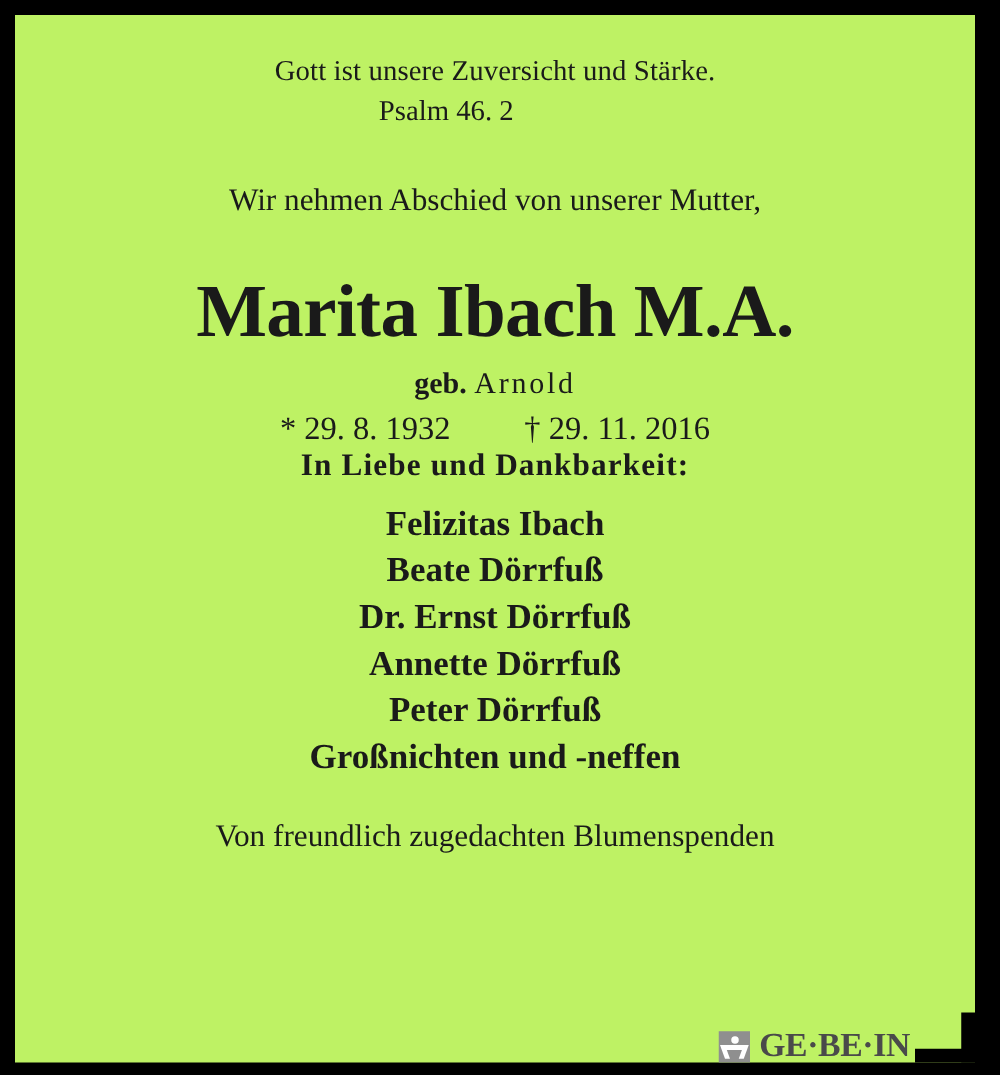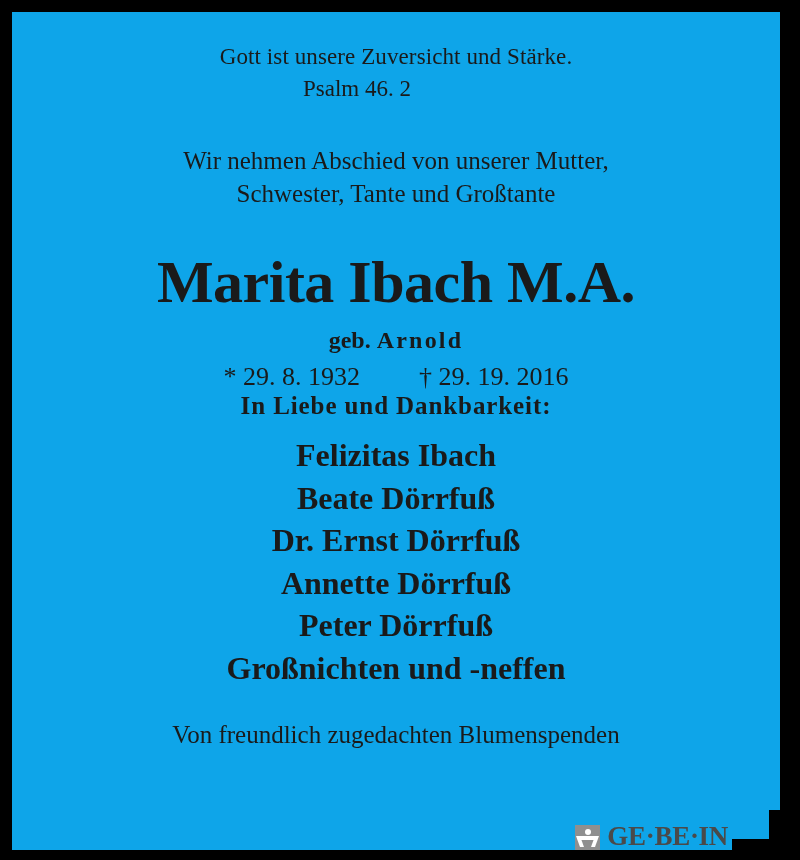--- a/index.html
+++ b/index.html
@@ -21,21 +21,21 @@
     overflow: hidden;
   }
 
   
   .notice-card {
     position: absolute;
     left: 12px;
     top: 12px;
     right: 20px;
     bottom: 10px;
-    background: #0ea5e9;
+    background: #bef264;
     box-sizing: border-box;
   }
 
   .notice-body {
     position: absolute;
     left: 0;
     top: 0;
     width: 100%;
     height: 100%;
     box-sizing: border-box;
@@ -77,21 +77,21 @@
   }
 
   .maiden-name {
     margin-top: 15px;
     font-size: 24px;
     font-weight: bold;
     line-height: 1.1;
   }
   .maiden-name .surname {
     letter-spacing: 2.2px;
-    font-weight: bold;
+    font-weight: normal;
   }
 
   .life-dates {
     margin-top: 9px;
     font-size: 26px;
     line-height: 1.1;
     white-space: nowrap;
   }
   .life-dates .date-gap {
     display: inline-block;
@@ -100,21 +100,21 @@
 
   
   .survivors-intro {
     font-size: 25px;
     letter-spacing: 0.9px;
     line-height: 1.2;
     font-weight: bold;
   }
   .survivors-list {
     margin-top: 13px;
-    font-size: 32px;
+    font-size: 28px;
     font-weight: bold;
     line-height: 1.33;
   }
   .survivors-list div { white-space: nowrap; }
 
   
   .service-info {
     margin-top: 44px;
     font-size: 25px;
     line-height: 1.33;
@@ -222,36 +222,35 @@
   <div class="notice-card">
     <div class="notice-body">
 
       <div class="epigraph-block">
         <div class="epigraph">Gott ist unsere Zuversicht und Stärke.</div>
         <div class="epigraph-source">Psalm 46. 2</div>
       </div>
 
       <div class="intro">
         <div>Wir nehmen Abschied von unserer Mutter,</div>
-        <div>Schwester, Tante und Großtante</div>
       </div>
 
       <div class="deceased-name">Marita Ibach M.A.</div>
 
       <div class="maiden-name">
         <span>geb.</span>
         <span class="surname">Arnold</span>
       </div>
 
       <div class="life-dates">
         <span>*</span>
         <span>29. 8. 1932</span>
         <span class="date-gap"></span>
         <span>†</span>
-        <span>29. 19. 2016</span>
+        <span>29. 11. 2016</span>
       </div>
 
       <div class="survivors-intro">In Liebe und Dankbarkeit:</div>
 
       <div class="survivors-list">
         <div>Felizitas Ibach</div>
         <div>Beate Dörrfuß</div>
         <div>Dr. Ernst Dörrfuß</div>
         <div>Annette Dörrfuß</div>
         <div>Peter Dörrfuß</div>

